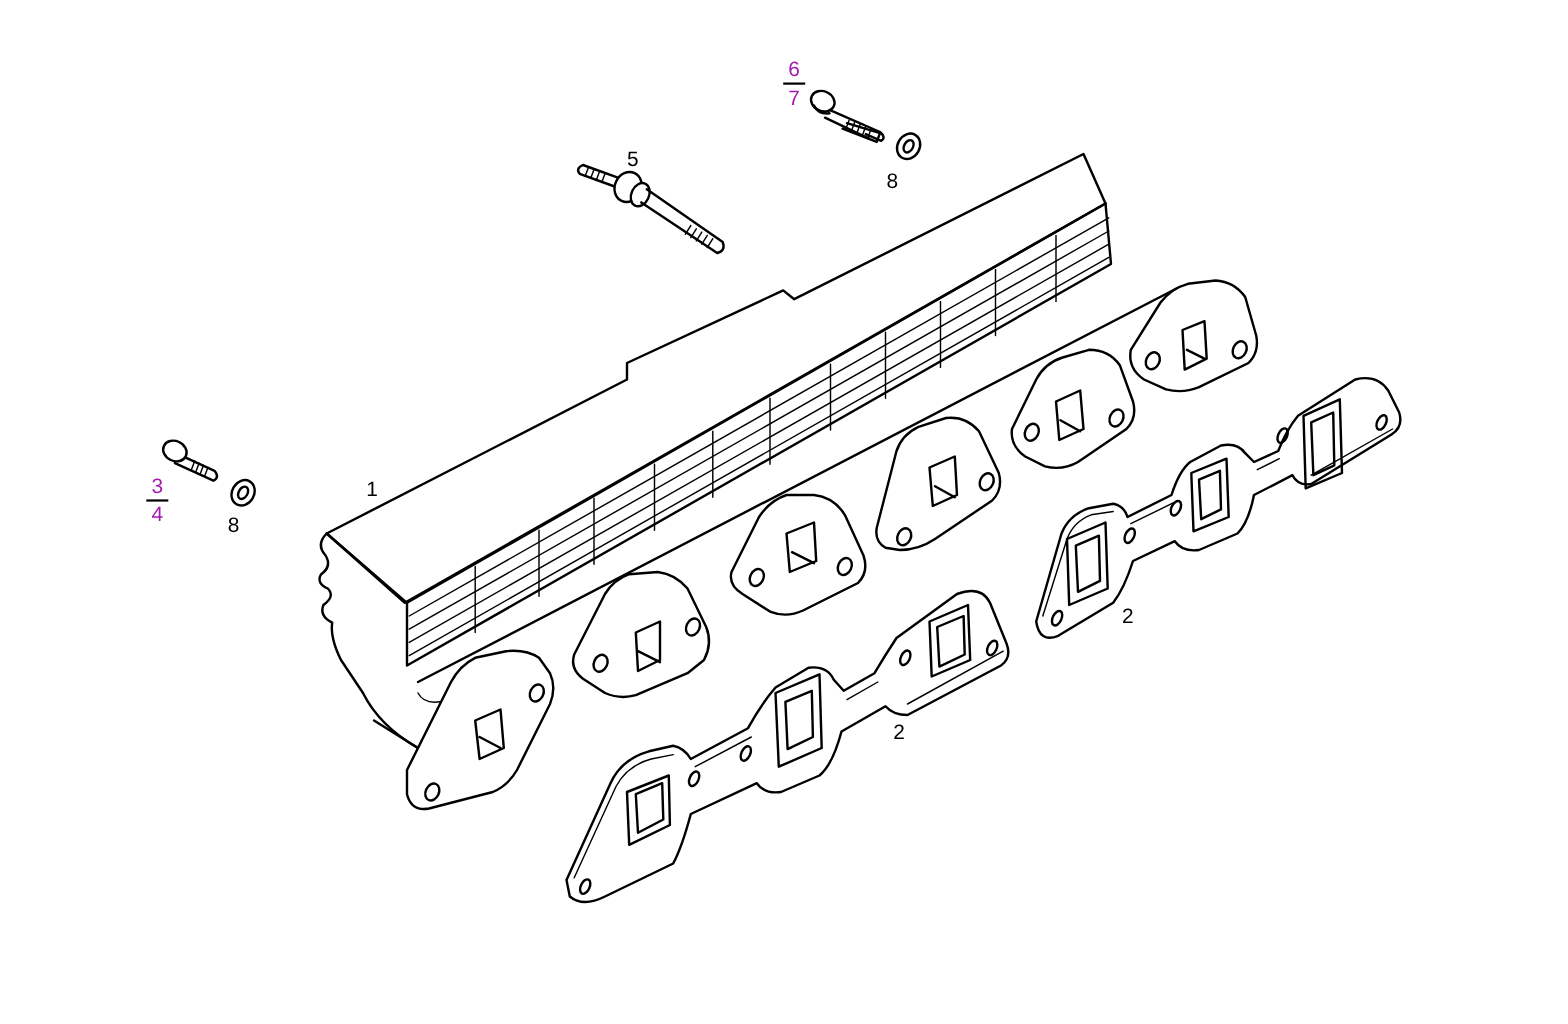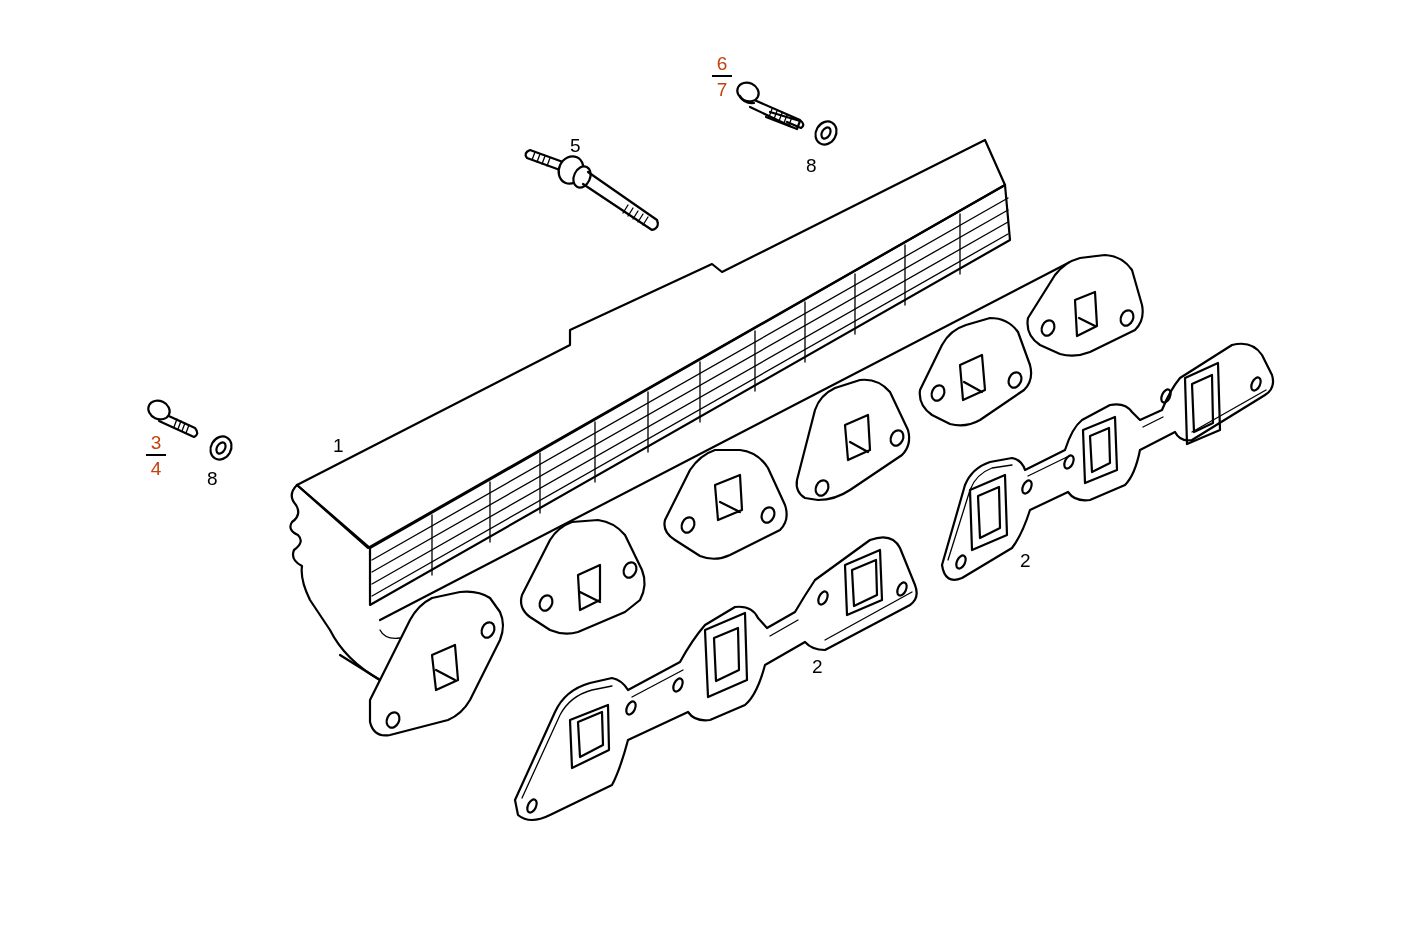--- a/index.html
+++ b/index.html
@@ -2,21 +2,21 @@
 <html><head>
 <meta charset="utf-8">
 <style>
   html, body { margin: 0; padding: 0; background: #ffffff; }
   body { width: 1425px; height: 931px; position: relative; overflow: hidden; font-family: "Liberation Sans", sans-serif; }
   #diagram { position: absolute; left: 0; top: 0; width: 1425px; height: 931px; }
   .ln { fill: none; stroke: #000; stroke-width: 2.2; stroke-linejoin: round; stroke-linecap: round; }
   .thin { fill: none; stroke: #000; stroke-width: 1.3; stroke-linejoin: round; stroke-linecap: round; }
   .fill-w { fill: #fff; stroke: #000; stroke-width: 2.2; stroke-linejoin: round; }
   .lbl { position: absolute; font-size: 19px; color: #000; line-height: 1; font-family: "Liberation Sans", sans-serif; }
-  .frac { position: absolute; font-size: 19px; color: #c2410c; text-align: center; width: 22px; line-height: 1; font-family: "Liberation Sans", sans-serif; }
+  .frac { position: absolute; font-size: 19px; color: #a21caf; text-align: center; width: 22px; line-height: 1; font-family: "Liberation Sans", sans-serif; }
   .frac .bar { display: block; height: 0; border-top: 2px solid #000; margin: 2px 1px 3px 1px; }
 </style>
 </head>
 <body>
 
 <svg id="diagram" viewBox="0 0 1425 931" xmlns="http://www.w3.org/2000/svg">
 
   <g>
     <path class="ln" d="M752,99 L800,120 Q806,125 801,128 L787,122 M750,107 L790,126"></path>
     <path class="ln" d="M770,112 L800,121 L797,129 L766,117"></path>
@@ -145,17 +145,17 @@
 <div class="lbl" style="left:570px; top:136px;">5</div>
 <div class="lbl" style="left:806px; top:156px;">8</div>
 <div class="lbl" style="left:207px; top:469px;">8</div>
 
 <div class="frac" style="left:711px; top:54px;">
   <span>6</span>
   <span class="bar"></span>
   <span>7</span>
 </div>
 
-<div class="frac" style="left:145px; top:433px;">
+<div class="frac" style="left:132px; top:433px;">
   <span>3</span>
   <span class="bar"></span>
   <span>4</span>
 </div>
 
 </body></html>

